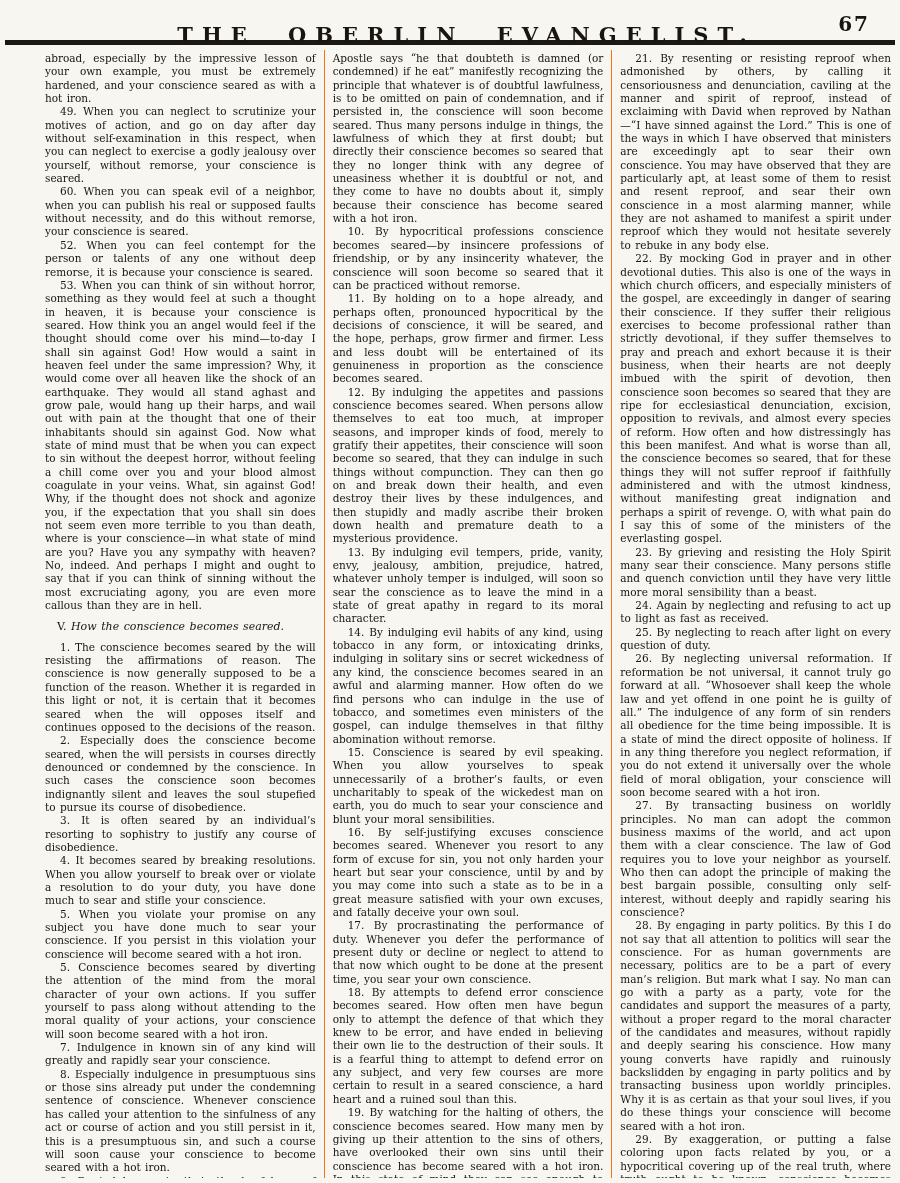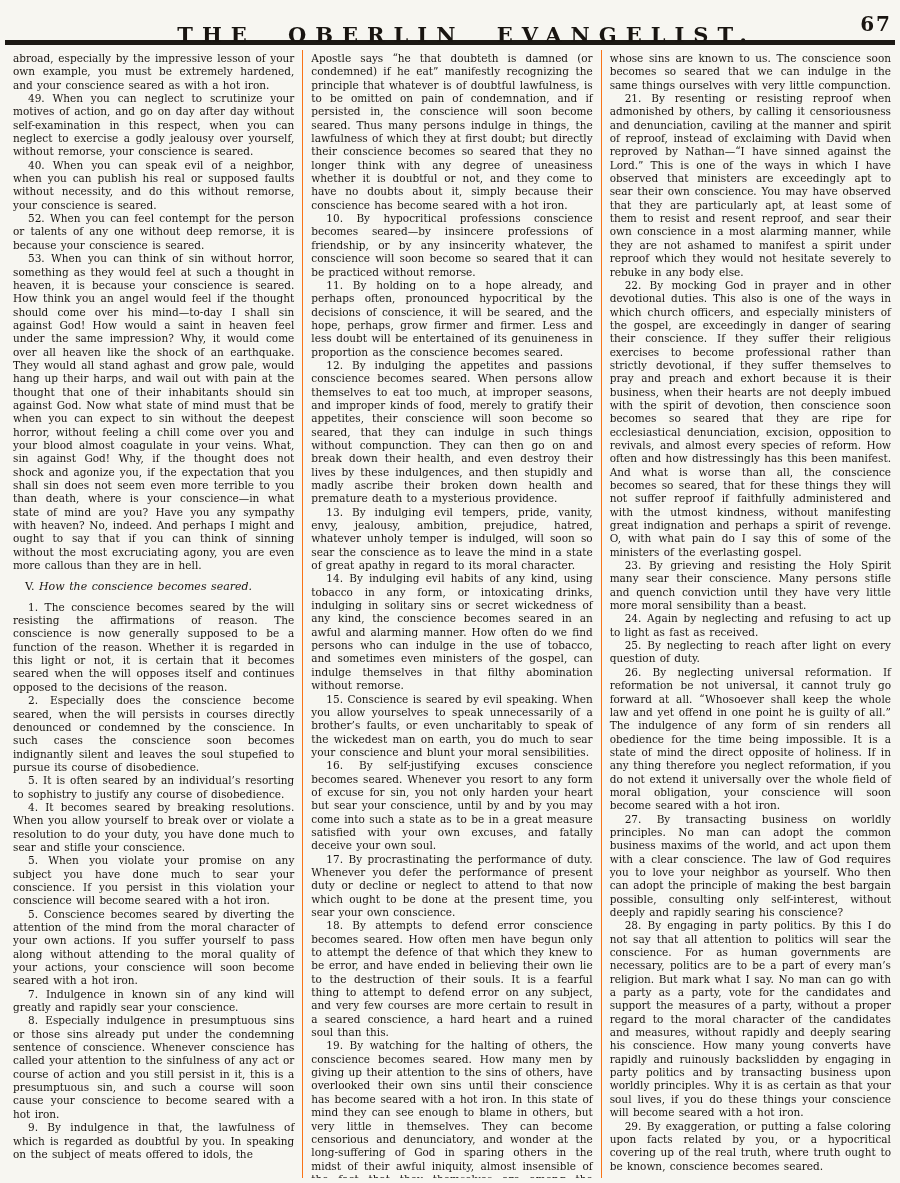--- a/index.html
+++ b/index.html
@@ -17,34 +17,35 @@
   }
   .page{width:900px;height:1183px;position:relative;}
   .masthead{position:relative;padding-top:22px;height:37px;margin-left:33px;}
   .masthead h1{
     margin:0;text-align:center;
     font-size:21px;font-weight:bold;
     letter-spacing:9px;word-spacing:16px;
     white-space:nowrap;
   }
   .pageno{
-    position:absolute;right:8px;top:12px;
+    position:absolute;right:30px;top:12px;
     font-size:20px;font-weight:bold;letter-spacing:2px;
   }
   .rule-double{
     margin:3px 5px 0 5px;
     height:3px;
     border-top:3px solid var(--rule);
     border-bottom:2px solid var(--rule);
   }
   .columns{
     display:flex;
     padding:5px 1px 0 5px;
     height:1133px;
     overflow:hidden;
+    margin-left:32px;
   }
   .col{
     flex:1 1 0;
     padding:2px 8px 0 8px;
     overflow:hidden;
   }
   .col + .col{border-left:1px solid #f97316;}
   p.para{
     margin:0;
     text-indent:15px;
@@ -67,27 +68,27 @@
 <div class="page">
   <header class="masthead">
     <h1>THE OBERLIN EVANGELIST.</h1>
     <span class="pageno">67</span>
   </header>
   <div class="rule-double"></div>
   <main class="columns">
     <section class="col">
         <p class="para continuation">abroad, especially by the impressive lesson of your own example, you must be extremely hardened, and your conscience seared as with a hot iron.</p>
         <p class="para">49. When you can neglect to scrutinize your motives of action, and go on day after day without self-examination in this respect, when you can neglect to exercise a godly jealousy over yourself, without remorse, your conscience is seared.</p>
-        <p class="para">40. When you can speak evil of a neighbor, when you can publish his real or supposed faults without necessity, and do this without remorse, your conscience is seared.</p>
+        <p class="para">60. When you can speak evil of a neighbor, when you can publish his real or supposed faults without necessity, and do this without remorse, your conscience is seared.</p>
         <p class="para">52. When you can feel contempt for the person or talents of any one without deep remorse, it is because your conscience is seared.</p>
         <p class="para">53. When you can think of sin without horror, something as they would feel at such a thought in heaven, it is because your conscience is seared. How think you an angel would feel if the thought should come over his mind—to-day I shall sin against God!  How would a saint in heaven feel under the same impression?  Why, it would come over all heaven like the shock of an earthquake. They would all stand aghast and grow pale, would hang up their harps, and wail out with pain at the thought that one of their inhabitants should sin against God.  Now what state of mind must that be when you can expect to sin without the deepest horror, without feeling a chill come over you and your blood almost coagulate in your veins.  What, sin against God!  Why, if the thought does not shock and agonize you, if the expectation that you shall sin does not seem even more terrible to you than death, where is your conscience—in what state of mind are you?  Have you any sympathy with heaven?  No, indeed.  And perhaps I might and ought to say that if you can think of sinning without the most excruciating agony, you are even more callous than they are in hell.</p>
         <p class="para heading"><span>V. </span><i>How the conscience becomes seared.</i></p>
         <p class="para">1. The conscience becomes seared by the will resisting the affirmations of reason.  The conscience is now generally supposed to be a function of the reason.  Whether it is regarded in this light or not, it is certain that it becomes seared when the will opposes itself and continues opposed to the decisions of the reason.</p>
         <p class="para">2. Especially does the conscience become seared, when the will persists in courses directly denounced or condemned by the conscience.  In such cases the conscience soon becomes indignantly silent and leaves the soul stupefied to pursue its course of disobedience.</p>
-        <p class="para">5. It is often seared by an individual’s resorting to sophistry to justify any course of disobedience.</p>
+        <p class="para">3. It is often seared by an individual’s resorting to sophistry to justify any course of disobedience.</p>
         <p class="para">4. It becomes seared by breaking resolutions. When you allow yourself to break over or violate a resolution to do your duty, you have done much to sear and stifle your conscience.</p>
         <p class="para">5. When you violate your promise on any subject you have done much to sear your conscience. If you persist in this violation your conscience will become seared with a hot iron.</p>
         <p class="para">5. Conscience becomes seared by diverting the attention of the mind from the moral character of your own actions.  If you suffer yourself to pass along without attending to the moral quality of your actions, your conscience will soon become seared with a hot iron.</p>
         <p class="para">7. Indulgence in known sin of any kind will greatly and rapidly sear your conscience.</p>
         <p class="para">8. Especially indulgence in presumptuous sins or those sins already put under the condemning sentence of conscience.  Whenever conscience has called your attention to the sinfulness of any act or course of action and you still persist in it, this is a presumptuous sin, and such a course will soon cause your conscience to become seared with a hot iron.</p>
         <p class="para">9. By indulgence in that, the lawfulness of which is regarded as doubtful by you.  In speaking on the subject of meats offered to idols, the</p>
       </section>
     <section class="col">
         <p class="para continuation">Apostle says “he that doubteth is damned (or condemned) if he eat” manifestly recognizing the principle that whatever is of doubtful lawfulness, is to be omitted on pain of condemnation, and if persisted in, the conscience will soon become seared.  Thus many persons indulge in things, the lawfulness of which they at first doubt; but directly their conscience becomes so seared that they no longer think with any degree of uneasiness whether it is doubtful or not, and they come to have no doubts about it, simply because their conscience has become seared with a hot iron.</p>
         <p class="para">10. By hypocritical professions conscience becomes seared—by insincere professions of friendship, or by any insincerity whatever, the conscience will soon become so seared that it can be practiced without remorse.</p>
@@ -95,21 +96,20 @@
         <p class="para">12. By indulging the appetites and passions conscience becomes seared.  When persons allow themselves to eat too much, at improper seasons, and improper kinds of food, merely to gratify their appetites, their conscience will soon become so seared, that they can indulge in such things without compunction.  They can then go on and break down their health, and even destroy their lives by these indulgences, and then stupidly and madly ascribe their broken down health and premature death to a mysterious providence.</p>
         <p class="para">13. By indulging evil tempers, pride, vanity, envy, jealousy, ambition, prejudice, hatred, whatever unholy temper is indulged, will soon so sear the conscience as to leave the mind in a state of great apathy in regard to its moral character.</p>
         <p class="para">14. By indulging evil habits of any kind, using tobacco in any form, or intoxicating drinks, indulging in solitary sins or secret wickedness of any kind, the conscience becomes seared in an awful and alarming manner.  How often do we find persons who can indulge in the use of tobacco, and sometimes even ministers of the gospel, can indulge themselves in that filthy abomination without remorse.</p>
         <p class="para">15. Conscience is seared by evil speaking. When you allow yourselves to speak unnecessarily of a brother’s faults, or even uncharitably to speak of the wickedest man on earth, you do much to sear your conscience and blunt your moral sensibilities.</p>
         <p class="para">16. By self-justifying excuses conscience becomes seared.  Whenever you resort to any form of excuse for sin, you not only harden your heart but sear your conscience, until by and by you may come into such a state as to be in a great measure satisfied with your own excuses, and fatally deceive your own soul.</p>
         <p class="para">17. By procrastinating the performance of duty. Whenever you defer the performance of present duty or decline or neglect to attend to that now which ought to be done at the present time, you sear your own conscience.</p>
         <p class="para">18. By attempts to defend error conscience becomes seared.  How often men have begun only to attempt the defence of that which they knew to be error, and have ended in believing their own lie to the destruction of their souls.  It is a fearful thing to attempt to defend error on any subject, and very few courses are more certain to result in a seared conscience, a hard heart and a ruined soul than this.</p>
         <p class="para">19. By watching for the halting of others, the conscience becomes seared.  How many men by giving up their attention to the sins of others, have overlooked their own sins until their conscience has become seared with a hot iron.  In this state of mind they can see enough to blame in others, but very little in themselves.  They can become censorious and denunciatory, and wonder at the long-suffering of God in sparing others in the midst of their awful iniquity, almost insensible of the fact that they themselves are among the greatest sinners out of hell.</p>
       </section>
     <section class="col">
-        <p class="para continuation">whose sins are known to us.  The conscience soon becomes so seared that we can indulge in the same things ourselves with very little compunction.</p>
         <p class="para">21. By resenting or resisting reproof when admonished by others, by calling it censoriousness and denunciation, caviling at the manner and spirit of reproof, instead of exclaiming with David when reproved by Nathan—“I have sinned against the Lord.”  This is one of the ways in which I have observed that ministers are exceedingly apt to sear their own conscience.  You may have observed that they are particularly apt, at least some of them to resist and resent reproof, and sear their own conscience in a most alarming manner, while they are not ashamed to manifest a spirit under reproof which they would not hesitate severely to rebuke in any body else.</p>
         <p class="para">22. By mocking God in prayer and in other devotional duties.  This also is one of the ways in which church officers, and especially ministers of the gospel, are exceedingly in danger of searing their conscience.  If they suffer their religious exercises to become professional rather than strictly devotional, if they suffer themselves to pray and preach and exhort because it is their business, when their hearts are not deeply imbued with the spirit of devotion, then conscience soon becomes so seared that they are ripe for ecclesiastical denunciation, excision, opposition to revivals, and almost every species of reform.  How often and how distressingly has this been manifest.  And what is worse than all, the conscience becomes so seared, that for these things they will not suffer reproof if faithfully administered and with the utmost kindness, without manifesting great indignation and perhaps a spirit of revenge.  O, with what pain do I say this of some of the ministers of the everlasting gospel.</p>
         <p class="para">23. By grieving and resisting the Holy Spirit many sear their conscience.  Many persons stifle and quench conviction until they have very little more moral sensibility than a beast.</p>
         <p class="para">24. Again by neglecting and refusing to act up to light as fast as received.</p>
         <p class="para">25. By neglecting to reach after light on every question of duty.</p>
         <p class="para">26. By neglecting universal reformation.  If reformation be not universal, it cannot truly go forward at all.  “Whosoever shall keep the whole law and yet offend in one point he is guilty of all.” The indulgence of any form of sin renders all obedience for the time being impossible.  It is a state of mind the direct opposite of holiness.  If in any thing therefore you neglect reformation, if you do not extend it universally over the whole field of moral obligation, your conscience will soon become seared with a hot iron.</p>
         <p class="para">27. By transacting business on worldly principles.  No man can adopt the common business maxims of the world, and act upon them with a clear conscience.  The law of God requires you to love your neighbor as yourself.  Who then can adopt the principle of making the best bargain possible, consulting only self-interest, without deeply and rapidly searing his conscience?</p>
         <p class="para">28. By engaging in party politics.  By this I do not say that all attention to politics will sear the conscience.  For as human governments are necessary, politics are to be a part of every man’s religion.  But mark what I say.  No man can go with a party as a party, vote for the candidates and support the measures of a party, without a proper regard to the moral character of the candidates and measures, without rapidly and deeply searing his conscience.  How many young converts have rapidly and ruinously backslidden by engaging in party politics and by transacting business upon worldly principles.  Why it is as certain as that your soul lives, if you do these things your conscience will become seared with a hot iron.</p>
         <p class="para">29. By exaggeration, or putting a false coloring upon facts related by you, or a hypocritical covering up of the real truth, where truth ought to be known, conscience becomes seared.</p>
       </section>

